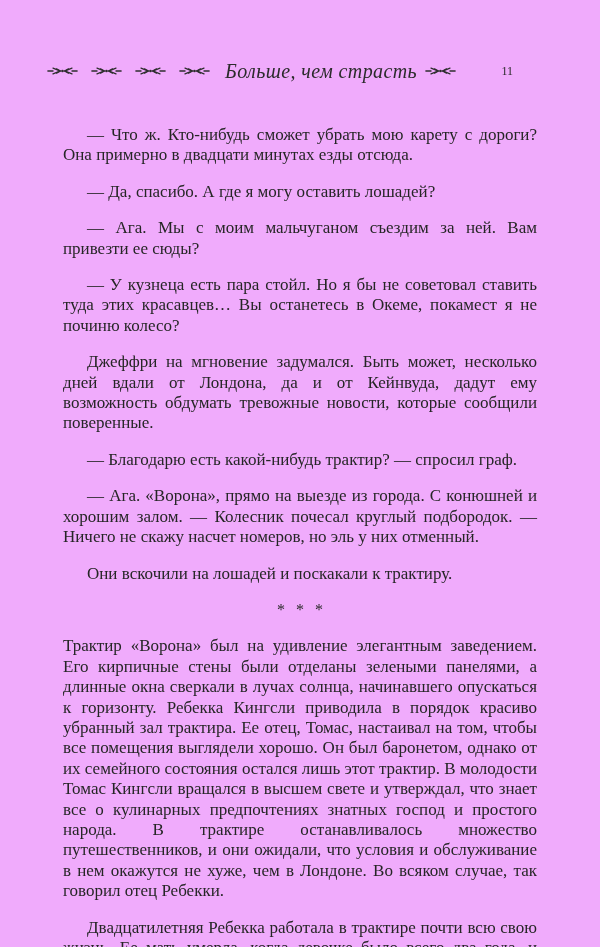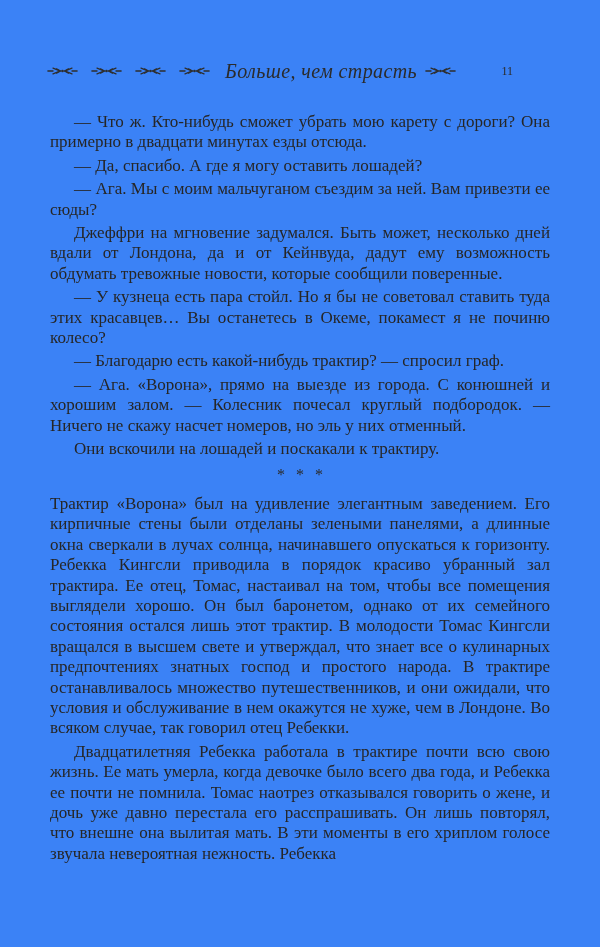--- a/index.html
+++ b/index.html
@@ -11,21 +11,21 @@
     width: 600px;
     height: 947px;
     position: relative;
     font-family: "Liberation Serif", "DejaVu Serif", serif;
     color: #262626;
     overflow: hidden;
   }
   .page {
     position: absolute;
     inset: 0;
-    background: #3b82f6;
+    background: #f0abfc;
   }
   
   .header {
     position: absolute;
     left: 47px;
     right: 47px;
     top: 58px;
     height: 26px;
     display: flex;
     align-items: center;
@@ -60,21 +60,21 @@
     left: 47px;
     top: 109px;
     width: 506px;
     font-size: 17px;
     line-height: 20.4px;
     text-align: justify;
     hyphens: auto;
     -webkit-hyphens: auto;
   }
   .para {
-    margin: 3px;
+    margin: 16px;
     text-indent: 24px;
   }
   .para.noindent {
     text-indent: 0;
   }
   .separator {
     text-indent: 0;
     text-align: center;
     margin: 5px 0 9px 0;
     font-size: 16px;
@@ -144,22 +144,22 @@
           <path d="M29 5h6"></path>
       </g>
     </svg>
     <span class="page-number">11</span>
   </header>
 
   <main class="body-text">
     <p class="para">— Что ж. Кто-нибудь сможет убрать мою карету с дороги? Она примерно в двадцати минутах езды отсюда.</p>
     <p class="para">— Да, спасибо. А где я могу оставить лошадей?</p>
     <p class="para">— Ага. Мы с моим мальчуганом съездим за ней. Вам привезти ее сюды?</p>
+    <p class="para">— У кузнеца есть пара стойл. Но я бы не советовал ставить туда этих красавцев… Вы останетесь в Океме, покамест я не починю колесо?</p>
     <p class="para">Джеффри на мгновение задумался. Быть может, несколько дней вдали от Лондона, да и от Кейнвуда, дадут ему возможность обдумать тревожные новости, которые сообщили поверенные.</p>
-    <p class="para">— У кузнеца есть пара стойл. Но я бы не советовал ставить туда этих красавцев… Вы останетесь в Океме, покамест я не починю колесо?</p>
     <p class="para">— Благодарю есть какой-нибудь трактир? — спросил граф.</p>
     <p class="para">— Ага. «Ворона», прямо на выезде из города. С конюшней и хорошим залом. — Колесник почесал круглый подбородок. — Ничего не скажу насчет номеров, но эль у них отменный.</p>
     <p class="para">Они вскочили на лошадей и поскакали к трактиру.</p>
     <div class="separator">* * *</div>
     <p class="para noindent">Трактир «Ворона» был на удивление элегантным заведением. Его кирпичные стены были отделаны зелеными панелями, а длинные окна сверкали в лучах солнца, начинавшего опускаться к горизонту. Ребекка Кингсли приводила в порядок красиво убранный зал трактира. Ее отец, Томас, настаивал на том, чтобы все помещения выглядели хорошо. Он был баронетом, однако от их семейного состояния остался лишь этот трактир. В молодости Томас Кингсли вращался в высшем свете и утверждал, что знает все о кулинарных предпочтениях знатных господ и простого народа. В трактире останавливалось множество путешественников, и они ожидали, что условия и обслуживание в нем окажутся не хуже, чем в Лондоне. Во всяком случае, так говорил отец Ребекки.</p>
     <p class="para">Двадцатилетняя Ребекка работала в трактире почти всю свою жизнь. Ее мать умерла, когда девочке было всего два года, и Ребекка ее почти не помнила. Томас наотрез отказывался говорить о жене, и дочь уже давно перестала его расспрашивать. Он лишь повторял, что внешне она вылитая мать. В эти моменты в его хриплом голосе звучала невероятная нежность. Ребекка</p>
   </main>
 
 </div>
 

